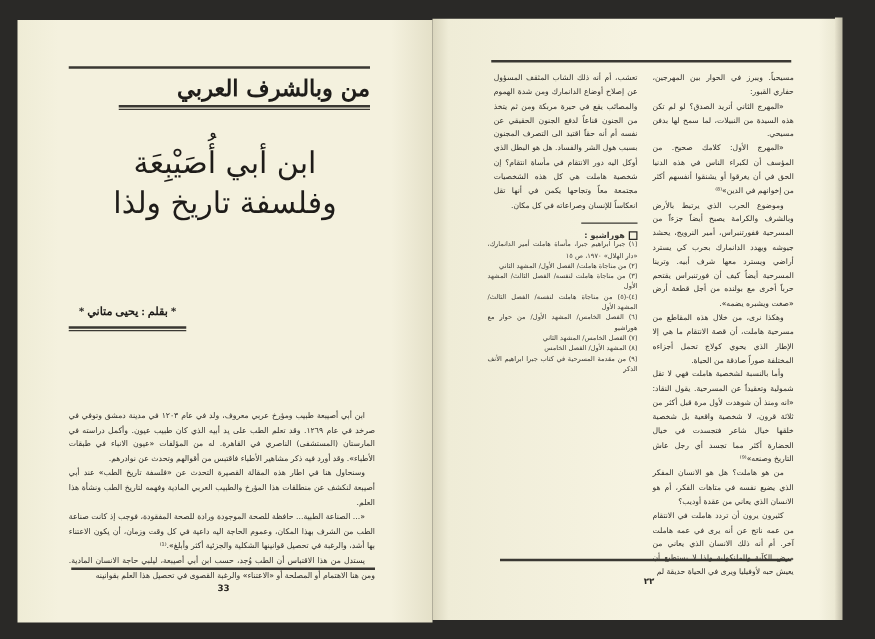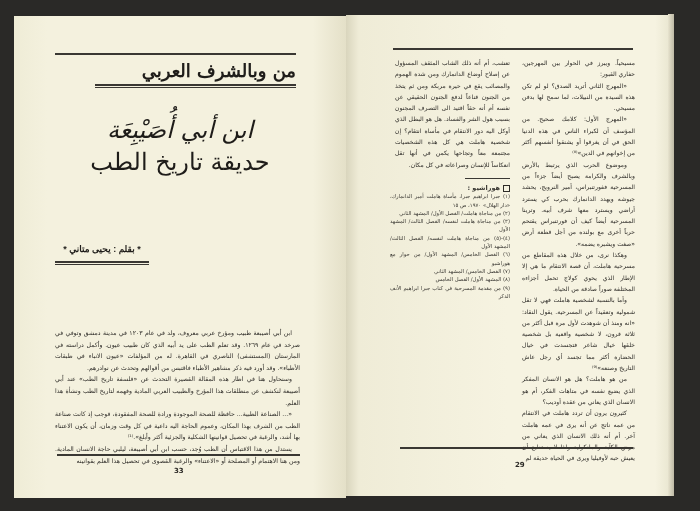--- a/index.html
+++ b/index.html
@@ -10,39 +10,39 @@
   #right-edge { position:absolute; left:668px; top:14px; width:6px; height:482px; background:linear-gradient(to right,#e8e4cf,#bdb9a5); }
   .hline { position:absolute; height:1px; background:#3a3833; }
   .rtl { direction:rtl; text-align:justify; text-align-last:right; unicode-bidi:plaintext; }
   .txt { position:absolute; color:#2e2c28; font-family:"DejaVu Sans", sans-serif; }
   .body-text { font-size:6.2px; line-height:11.6px; }
   .col-text { font-size:6.1px; line-height:11.3px; }
   .fn-text { font-size:5.3px; line-height:8.3px; color:#3a3833; }
   .indent { text-indent:8px; }
   .section-header { position:absolute; left:41px; top:60px; width:255px; text-align:right; direction:rtl; font-family:"DejaVu Serif", serif; font-weight:bold; font-size:18px; color:#1f1d1a; letter-spacing:1px; }
   .title { position:absolute; left:60px; width:240px; text-align:center; direction:rtl; font-family:"DejaVu Serif", serif; font-size:24px; color:#1e1c19; }
-  .byline { position:absolute; left:52px; top:244px; width:100px; text-align:center; direction:rtl; font-family:Liberation Sans, sans-serif; font-weight:bold; font-size:9px; color:#1f1d1a; }
+  .byline { position:absolute; left:52px; top:244px; width:100px; text-align:center; direction:rtl; font-family:Liberation Serif, serif; font-weight:bold; font-size:9px; color:#1f1d1a; }
   .pagenum { position:absolute; font-size:7px; font-weight:bold; color:#2a2824; direction:rtl; }
   .fn-head { font-size:6.5px; font-weight:bold; }
   .sq { display:inline-block; width:5px; height:5px; border:1px solid #2e2c28; margin-left:3px; vertical-align:middle; }
 </style>
 </head>
 <body>
 
 <div id="left-page" class="page"></div>
 <div id="right-page" class="page"></div>
 <div id="right-edge"></div>
 
 <div class="hline" style="left:55px; top:53px; width:241px; height:1.5px;"></div>
 <div class="section-header">من وبالشرف العربي</div>
 <div class="hline" style="left:95px; top:84px; width:201px; height:1.5px;"></div>
 <div class="hline" style="left:95px; top:87px; width:201px; height:1px;"></div>
 
-<div class="title" style="top:116px;font-style:italic;">ابن أبي أُصَيْبِعَة</div>
-<div class="title" style="top:148px;">حديقة تاريخ الطب</div>
+<div class="title" style="top:116px;">ابن أبي أُصَيْبِعَة</div>
+<div class="title" style="top:148px;">وفلسفة تاريخ ولذا</div>
 
 <div class="byline">* بقلم : يحيى متاني *</div>
 <div class="hline" style="left:55px; top:261px; width:94px; height:1.5px;"></div>
 <div class="hline" style="left:55px; top:264px; width:94px; height:1px;"></div>
 
 <div class="txt rtl body-text" style="left:55px; top:327px; width:245px;">
   <div class="indent">ابن أبي أصيبعة طبيب ومؤرخ عربي معروف، ولد في عام ١٢٠٣ في مدينة دمشق وتوفي في صرخد في عام ١٢٦٩. وقد تعلم الطب على يد أبيه الذي كان طبيب عيون. وأكمل دراسته في المارستان (المستشفى) الناصري في القاهرة. له من المؤلفات «عيون الانباء في طبقات الأطباء». وقد أورد فيه ذكر مشاهير الأطباء فاقتبس من أقوالهم وتحدث عن نوادرهم.</div>
   <div class="indent">وسنحاول هنا في اطار هذه المقالة القصيرة التحدث عن «فلسفة تاريخ الطب» عند أبي أصيبعة لنكشف عن منطلقات هذا المؤرخ والطبيب العربي المادية وفهمه لتاريخ الطب ونشأة هذا العلم.</div>
   <div class="indent">«... الصناعة الطبية... حافظة للصحة الموجودة ورادة للصحة المفقودة، فوجب إذ كانت صناعة الطب من الشرف بهذا المكان، وعموم الحاجة اليه داعية في كل وقت وزمان، أن يكون الاعتناء بها أشد، والرغبة في تحصيل قوانينها الشكلية والجزئية أكثر وأبلغ».⁽¹⁾</div>
   <div class="indent">يستدل من هذا الاقتباس أن الطب وُجد، حسب ابن أبي أصيبعة، ليلبي حاجة الانسان المادية. ومن هنا الاهتمام أو المصلحة أو «الاعتناء» والرغبة القصوى في تحصيل هذا العلم بقوانينه</div>
@@ -76,13 +76,13 @@
   <div>(٢) من مناجاة هاملت/ الفصل الأول/ المشهد الثاني</div>
   <div>(٣) من مناجاة هاملت لنفسه/ الفصل الثالث/ المشهد الأول</div>
   <div>(٤)-(٥) من مناجاة هاملت لنفسه/ الفصل الثالث/ المشهد الأول</div>
   <div>(٦) الفصل الخامس/ المشهد الأول/ من حوار مع هوراشيو</div>
   <div>(٧) الفصل الخامس/ المشهد الثاني</div>
   <div>(٨) المشهد الأول/ الفصل الخامس</div>
   <div>(٩) من مقدمة المسرحية في كتاب جبرا ابراهيم الأنف الذكر</div>
 </div>
 
 <div class="hline" style="left:400px; top:447px; width:233px; height:1.5px;"></div>
-<div class="pagenum" style="left:515px; top:461px;">29</div>
+<div class="pagenum" style="left:515px; top:461px;">٢٢</div>
 
 </body></html>

